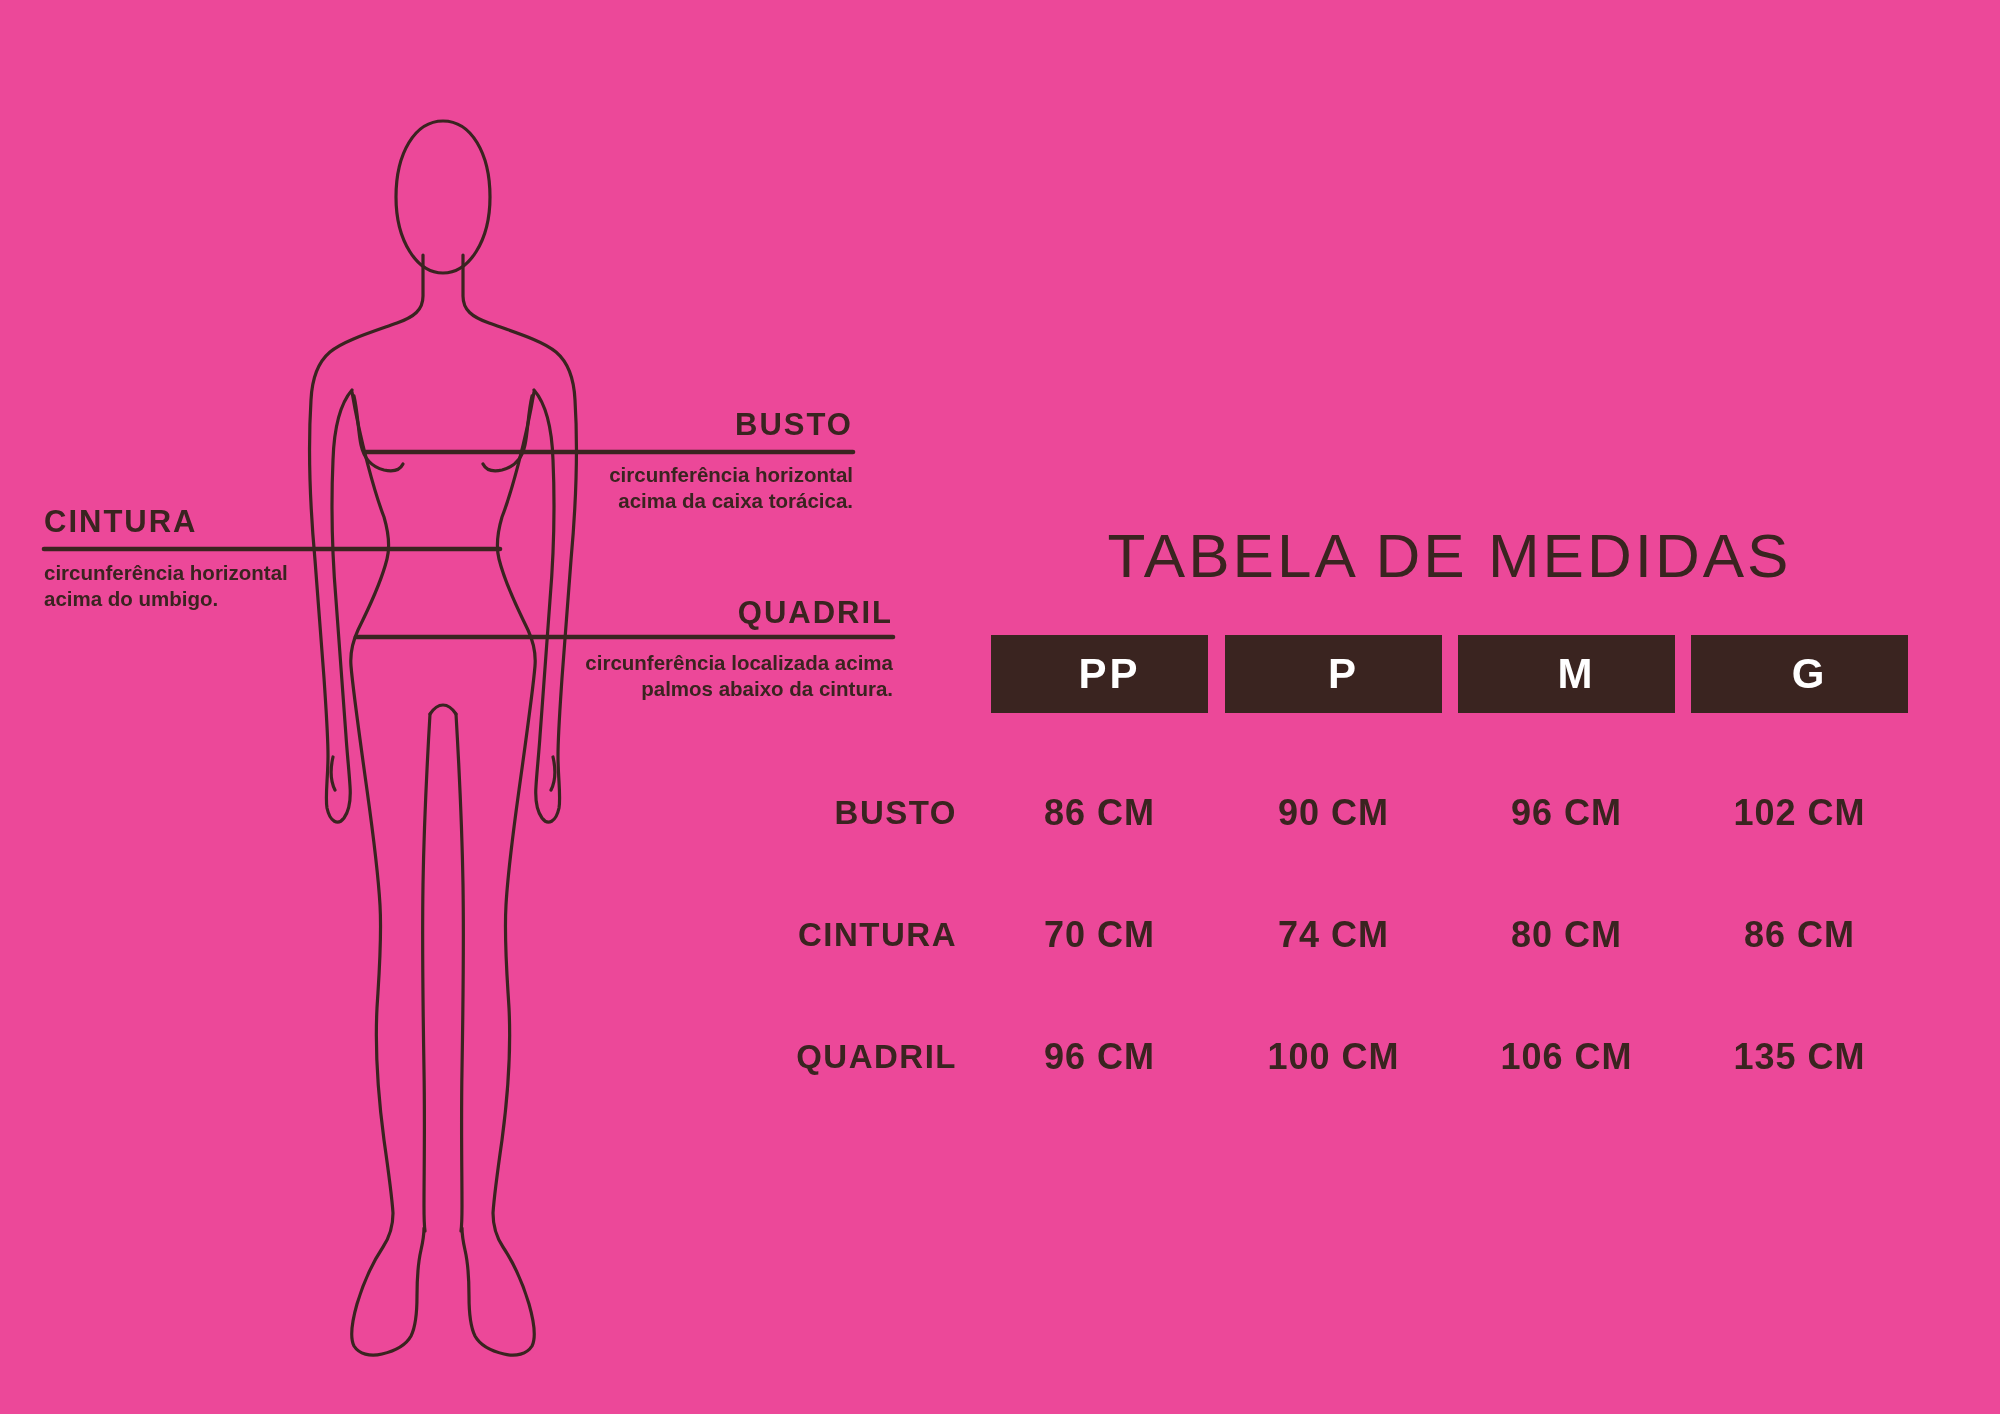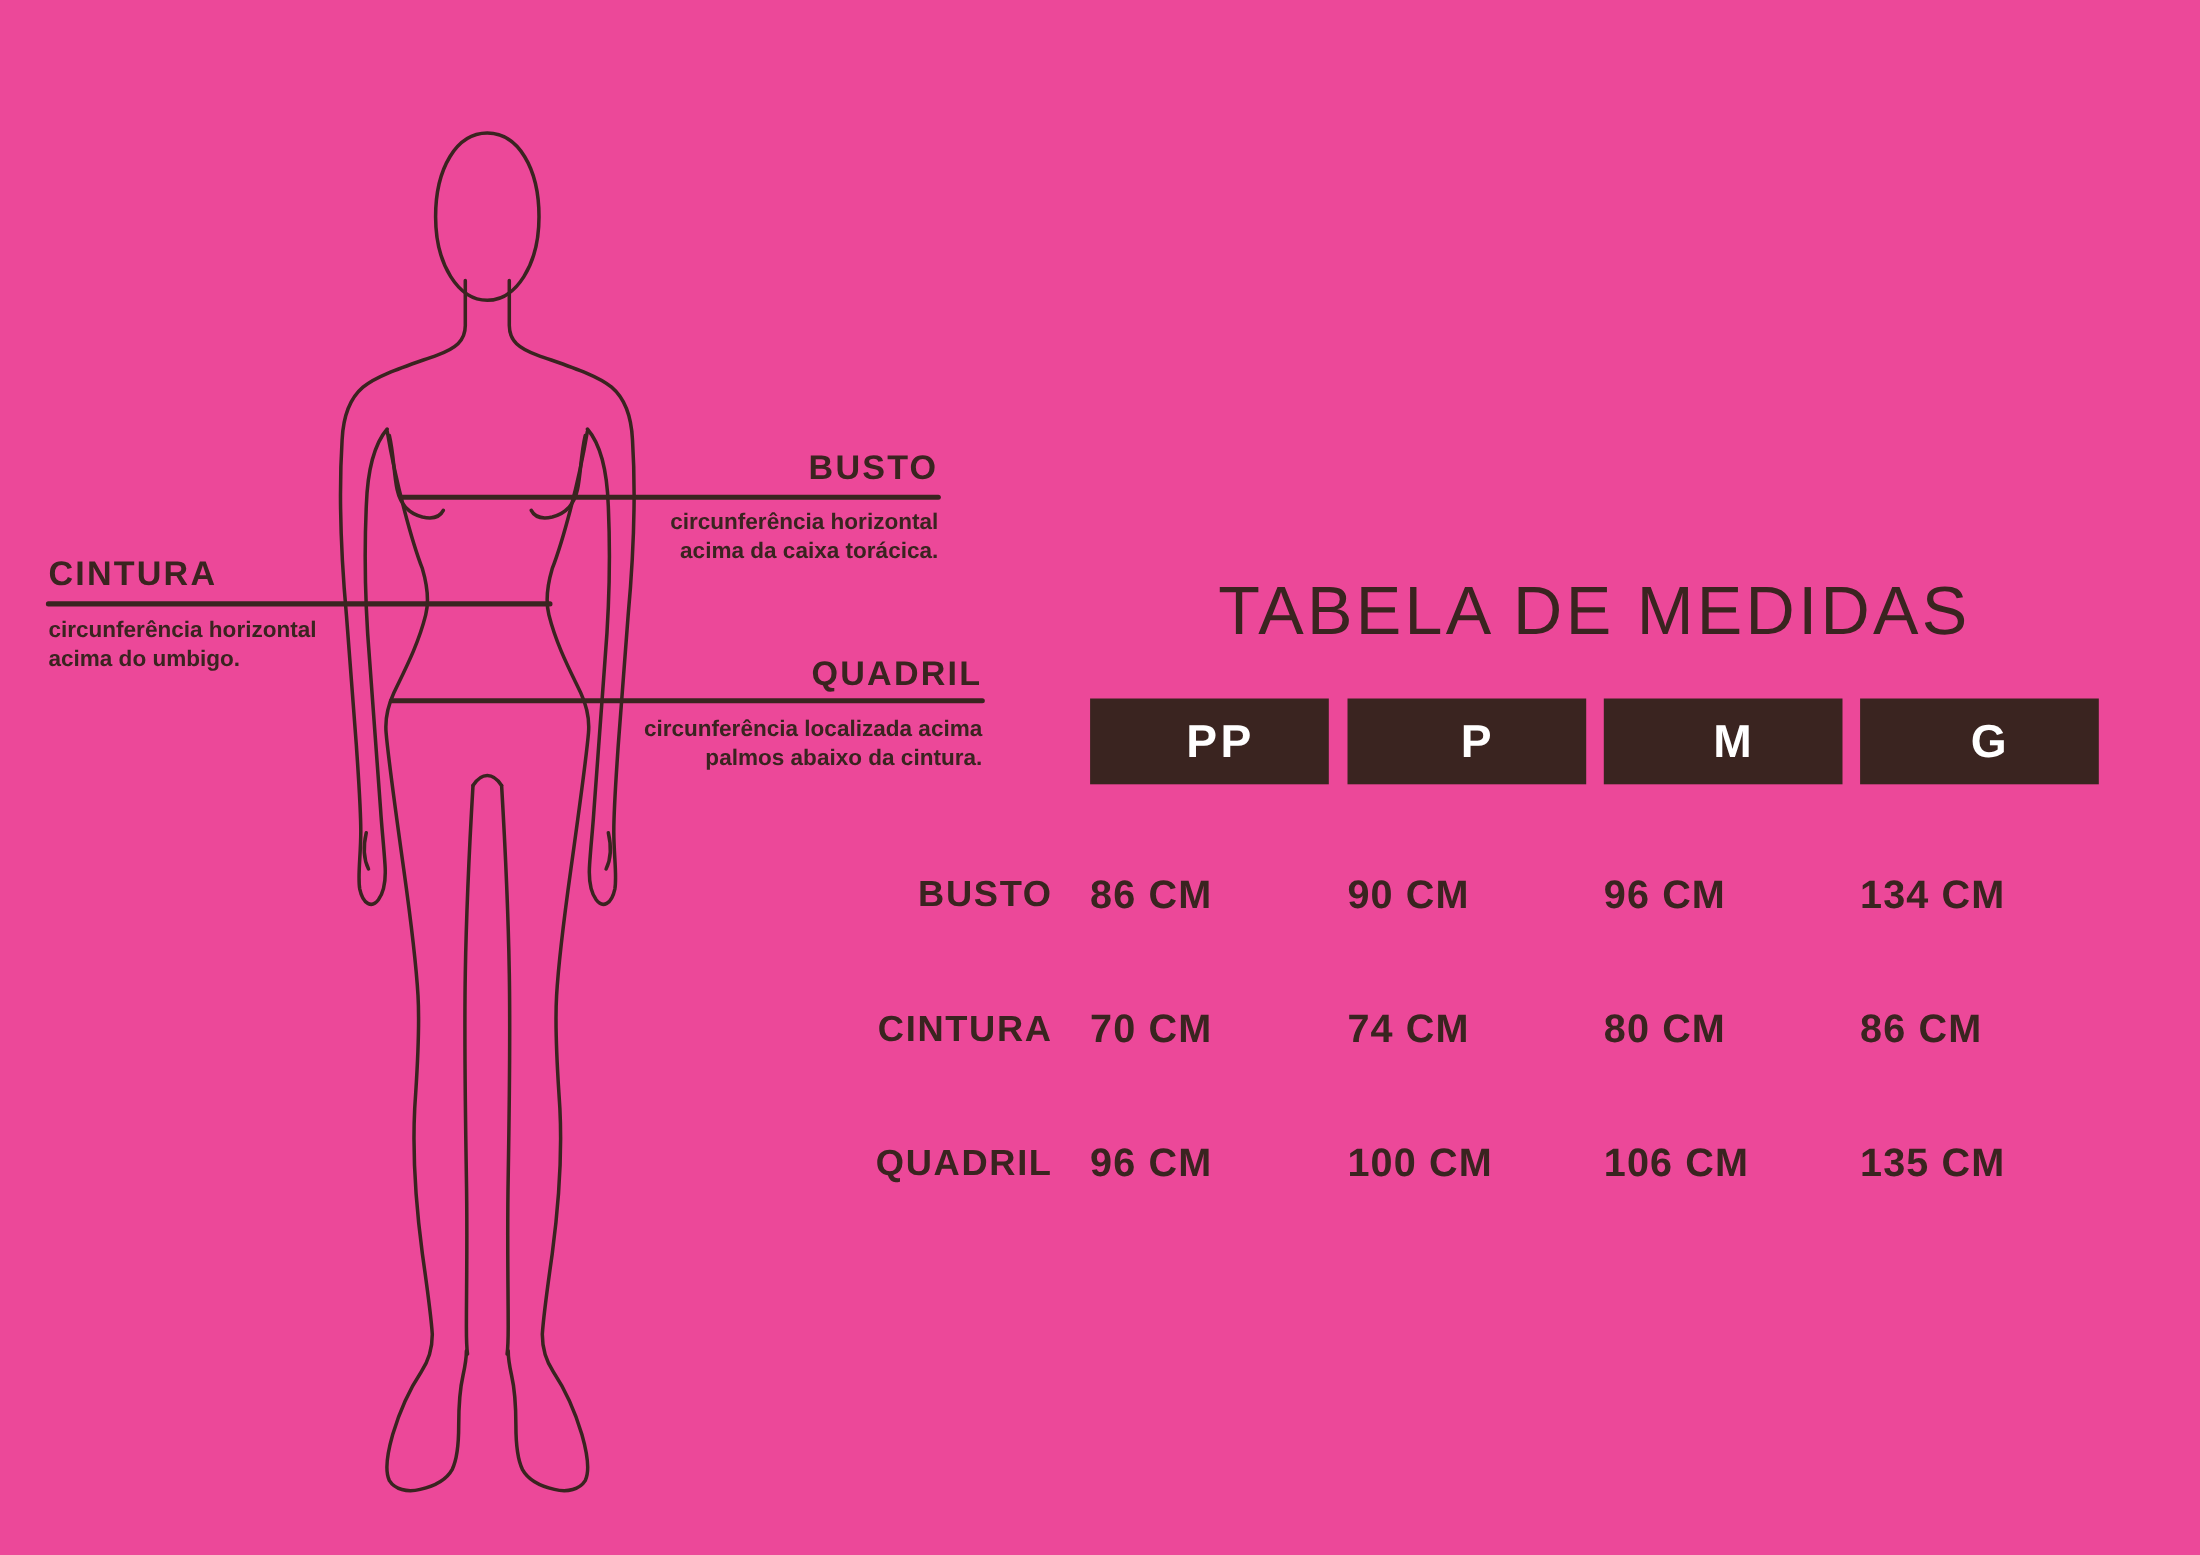--- a/index.html
+++ b/index.html
@@ -30,21 +30,21 @@
   }
   .size-pp { left:991px; } .size-p { left:1225px; } .size-m { left:1458px; } .size-g { left:1691px; }
 
   .meas-row { position:absolute; left:0; width:2000px; height:44px; }
   .row-1 { top:791px; } .row-2 { top:913px; } .row-3 { top:1035px; }
   .row-label {
     position:absolute; right:1043px; top:0; height:44px; line-height:44px;
     font-size:33px; font-weight:bold; letter-spacing:1.5px; white-space:nowrap;
   }
   .value-cell {
-    position:absolute; top:0; width:217px; height:44px; line-height:44px; 
+    position:absolute; top:0; width:217px; height:44px; line-height:44px; text-align:center;
     font-size:36px; font-weight:bold; letter-spacing:1px; white-space:nowrap;
   }
   .col-1 { left:991px; } .col-2 { left:1225px; } .col-3 { left:1458px; } .col-4 { left:1691px; }
 </style>
 </head>
 <body>
 
 <div class="canvas">
 
   <svg class="figure-svg" viewBox="0 0 2000 1414" aria-hidden="true">
@@ -96,21 +96,21 @@
   <div class="size-box size-pp">PP</div>
   <div class="size-box size-p">P</div>
   <div class="size-box size-m">M</div>
   <div class="size-box size-g">G</div>
 
   <div class="meas-row row-1">
     <div class="row-label">BUSTO</div>
     <div class="value-cell col-1">86 CM</div>
     <div class="value-cell col-2">90 CM</div>
     <div class="value-cell col-3">96 CM</div>
-    <div class="value-cell col-4">134 CM</div>
+    <div class="value-cell col-4">102 CM</div>
   </div>
 
   <div class="meas-row row-2">
     <div class="row-label">CINTURA</div>
     <div class="value-cell col-1">70 CM</div>
     <div class="value-cell col-2">74 CM</div>
     <div class="value-cell col-3">80 CM</div>
     <div class="value-cell col-4">86 CM</div>
   </div>
 

